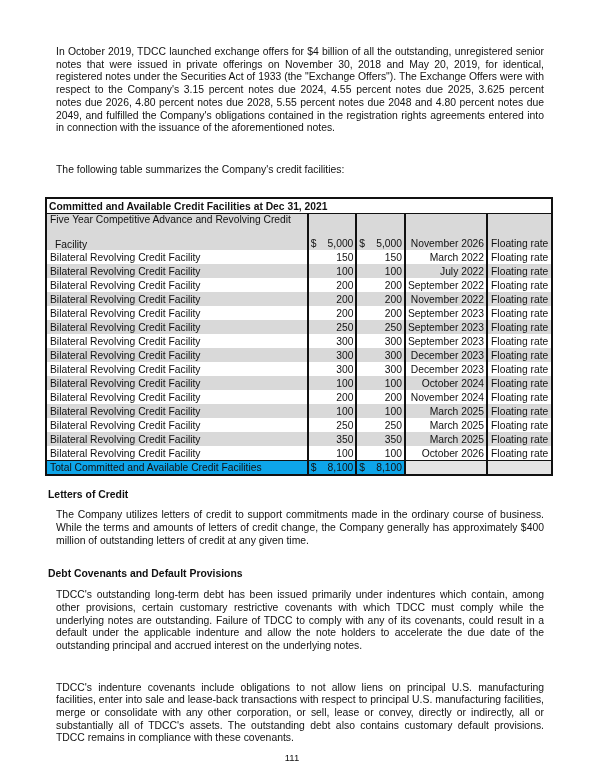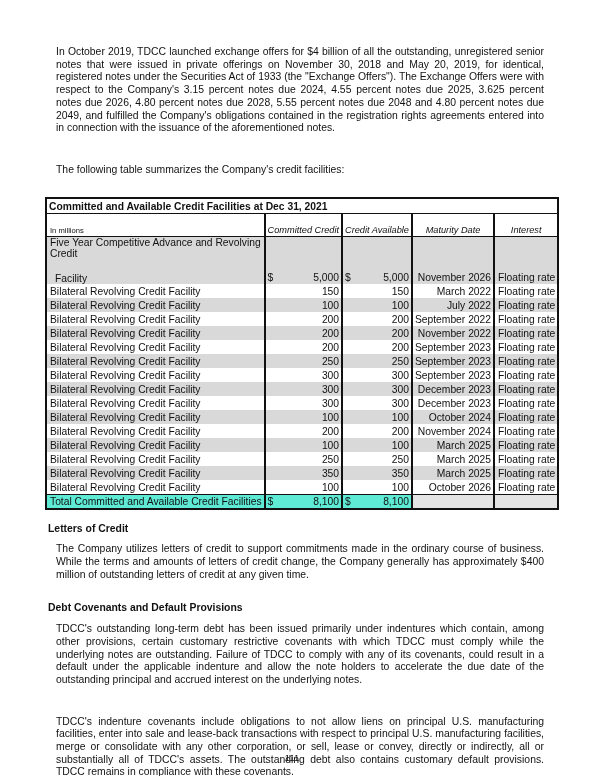--- a/index.html
+++ b/index.html
@@ -30,46 +30,39 @@
   .vl { border-left: 2px solid #111; }
   tr.row td { height: 14px; }
   tr.row.tall td { height: 24px; }
   tr.shade td { background: #d9d9d9; }
   td.num { text-align: right; }
   td.date { text-align: right; margin-left: 16px; }
   td.int { text-align: left; padding-left: 3px !important; }
   .dollar { float: left; }
   .wrap-label { white-space: normal !important; line-height: 11px; }
   .wrap-label .indent { padding-left: 5px; margin-top: 14px; }
-  tr.total td { border-top: 1.5px solid #111; height: 13px; background: #5eead4; }
+  tr.total td { border-top: 1.5px solid #111; height: 13px; background: #0ea5e9; }
   tr.total td.blank { background: #e4e4e4; }
 
   .page-num { position: absolute; top: 752px; left: 0; width: 584px; text-align: center; font-size: 9.5px; }
 </style>
 </head>
 <body>
 
 <div class="page">
   <p>In October 2019, TDCC launched exchange offers for $4 billion of all the outstanding, unregistered senior notes that were issued in private offerings on November 30, 2018 and May 20, 2019, for identical, registered notes under the Securities Act of 1933 (the "Exchange Offers"). The Exchange Offers were with respect to the Company's 3.15 percent notes due 2024, 4.55 percent notes due 2025, 3.625 percent notes due 2026, 4.80 percent notes due 2028, 5.55 percent notes due 2048 and 4.80 percent notes due 2049, and fulfilled the Company's obligations contained in the registration rights agreements entered into in connection with the issuance of the aforementioned notes.</p>
   <div class="gap-sm"></div>
 
   <p>The following table summarizes the Company's credit facilities:</p>
   <div class="gap-md"></div>
 
   <table class="cf">
     <tbody>
         <tr class="title-row">
       <td colspan="5">Committed and Available Credit Facilities at Dec 31, 2021</td>
-    </tr>
-    <tr class="hdr">
-      <td class="c1 inmil">In millions</td>
-      <td class="c2 vl">Committed Credit</td>
-      <td class="c3 vl">Credit Available</td>
-      <td class="c4 vl">Maturity Date</td>
-      <td class="c5 vl">Interest</td>
     </tr>
     </tbody>
       <tbody id="rows">
         <tr class="row shade tall">
           <td class="c1 wrap-label">
             <div>Five Year Competitive Advance and Revolving Credit</div>
             <div class="indent">Facility</div>
           </td>
           <td class="c2 vl num"><span class="dollar">$</span><span>5,000</span></td>
           <td class="c3 vl num"><span class="dollar">$</span><span>5,000</span></td>

